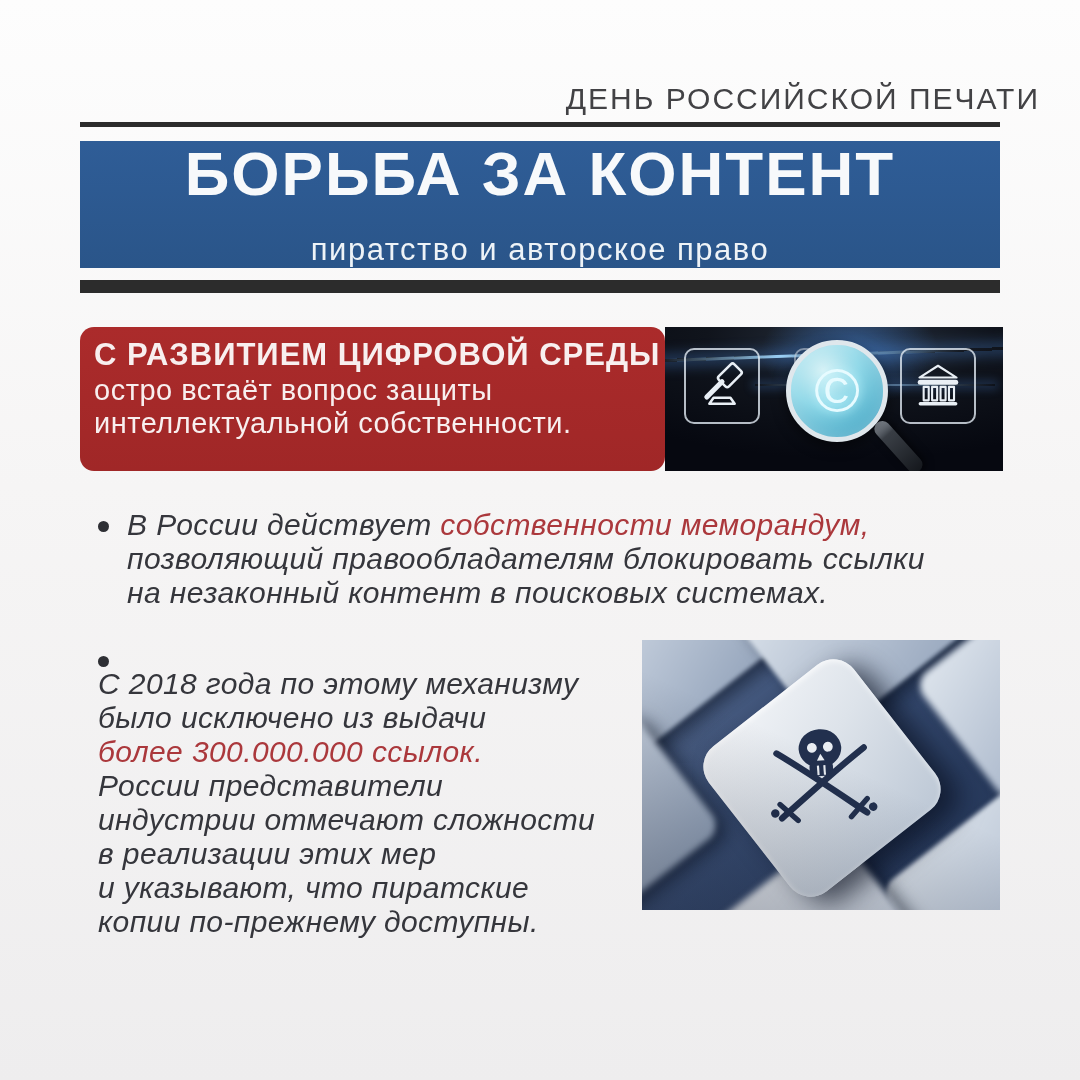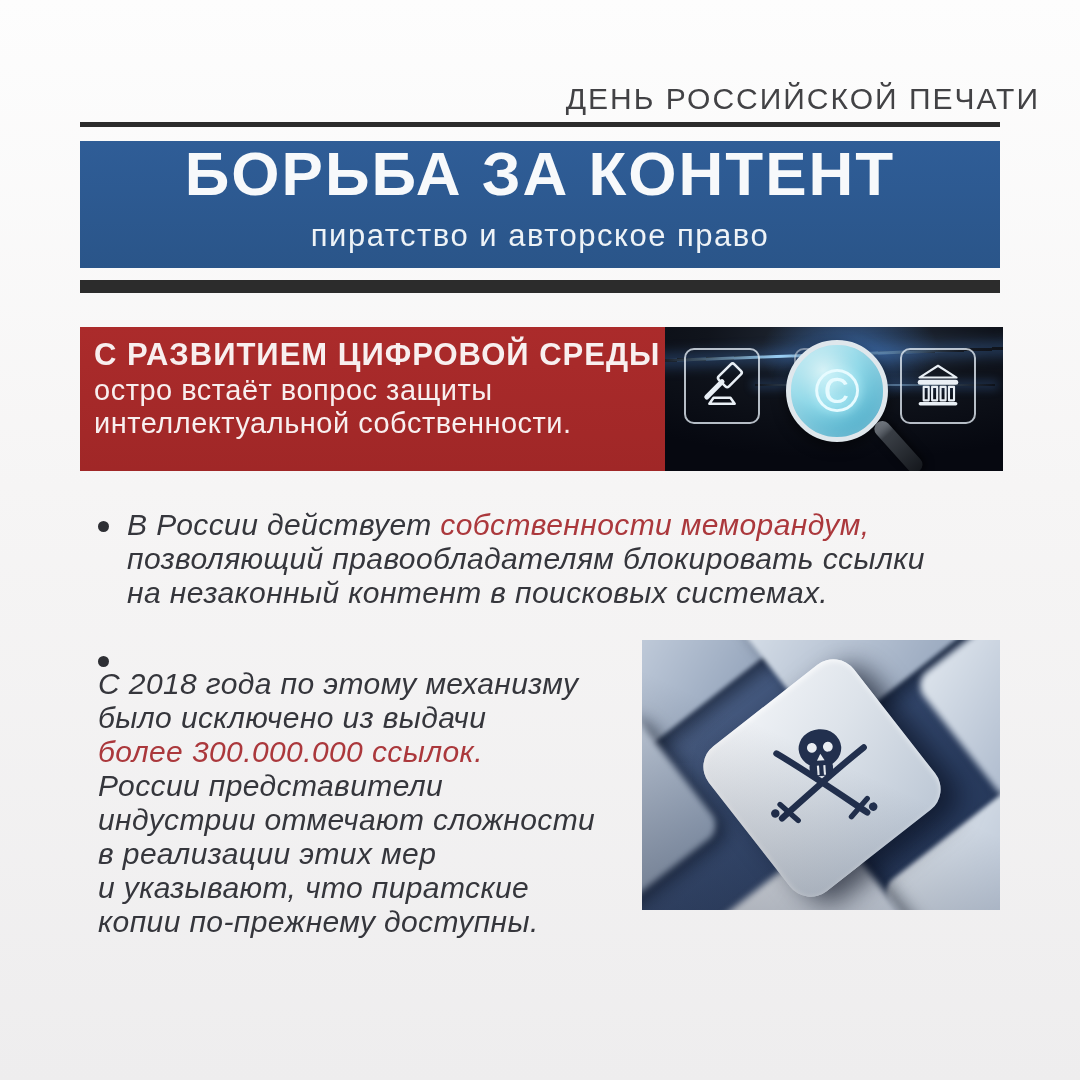--- a/index.html
+++ b/index.html
@@ -13,33 +13,33 @@
   .eyebrow{
     position:absolute;top:82px;right:80px;
     font-size:30px;letter-spacing:2px;color:#424245;font-weight:400;white-space:nowrap;
   }
   .rule{position:absolute;left:80px;width:920px;background:#2c2c2c;}
   .rule-thin{top:122px;height:5px;}
   .rule-thick{top:280px;height:13px;}
   .title-banner{
     position:absolute;left:80px;top:141px;width:920px;height:127px;
     background:linear-gradient(180deg,#2f5d97 0%,#2a5589 100%);
-    display:flex;flex-direction:column;align-items:center;justify-content:flex-start;
+    display:flex;flex-direction:column;align-items:center;justify-content:space-between;
   }
   .title{
     font-size:62px;font-weight:bold;color:#f7f9fb;letter-spacing:2px;line-height:1.05;white-space:nowrap;
   }
   .subtitle{
     font-size:31px;color:#eef3f7;letter-spacing:1.5px;margin-top:12px;white-space:nowrap;
   }
   
   .red-banner{
     position:absolute;left:80px;top:327px;width:585px;height:144px;
     background:linear-gradient(180deg,#ab2b2b 0%,#a02727 100%);
-    color:#f8efef;box-sizing:border-box;padding:9px 0 0 14px;
+    color:#f8efef;box-sizing:border-box;padding:9px 0 0 14px;border-radius:14px;
   }
   .red-heading{font-size:31px;font-weight:bold;letter-spacing:1px;line-height:38px;white-space:nowrap;}
   .red-line{font-size:29px;line-height:33px;letter-spacing:.5px;white-space:nowrap;}
   
   .ip-image{
     position:absolute;left:665px;top:327px;width:338px;height:144px;overflow:hidden;
     background:radial-gradient(ellipse 320px 120px at 55% 8%,#27303e 0%,#10141c 45%,#060810 100%);
   }
   .flare{position:absolute;pointer-events:none;}
   .flare-h1{left:-10px;top:26px;width:360px;height:3px;

